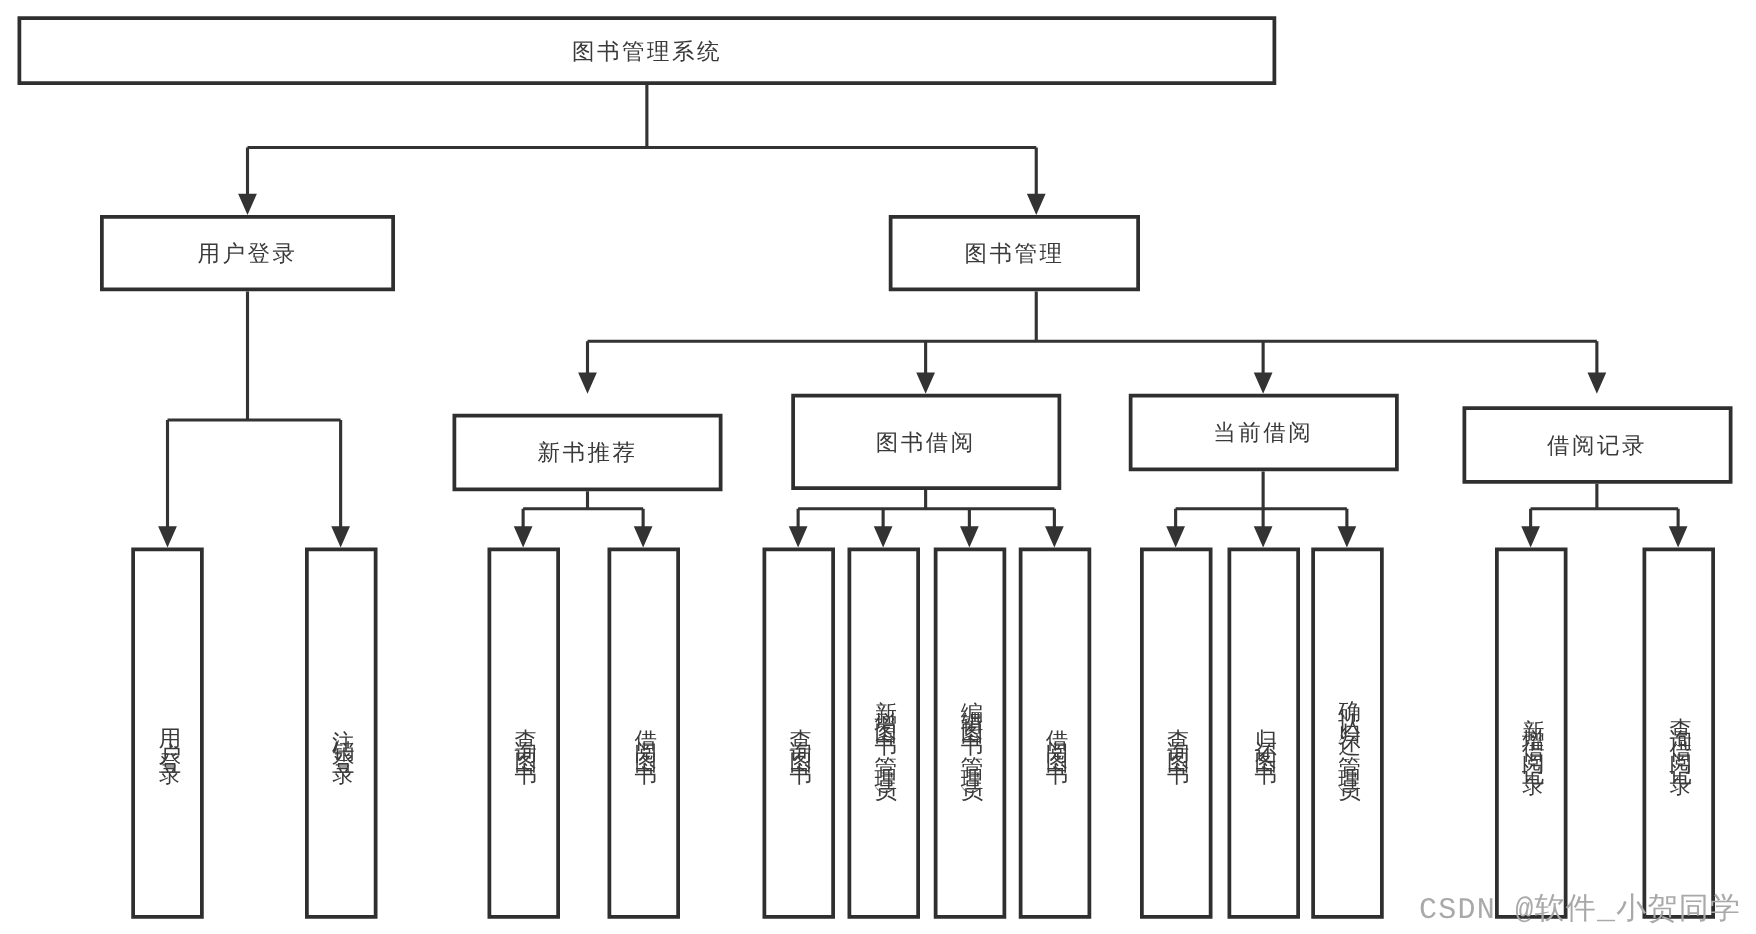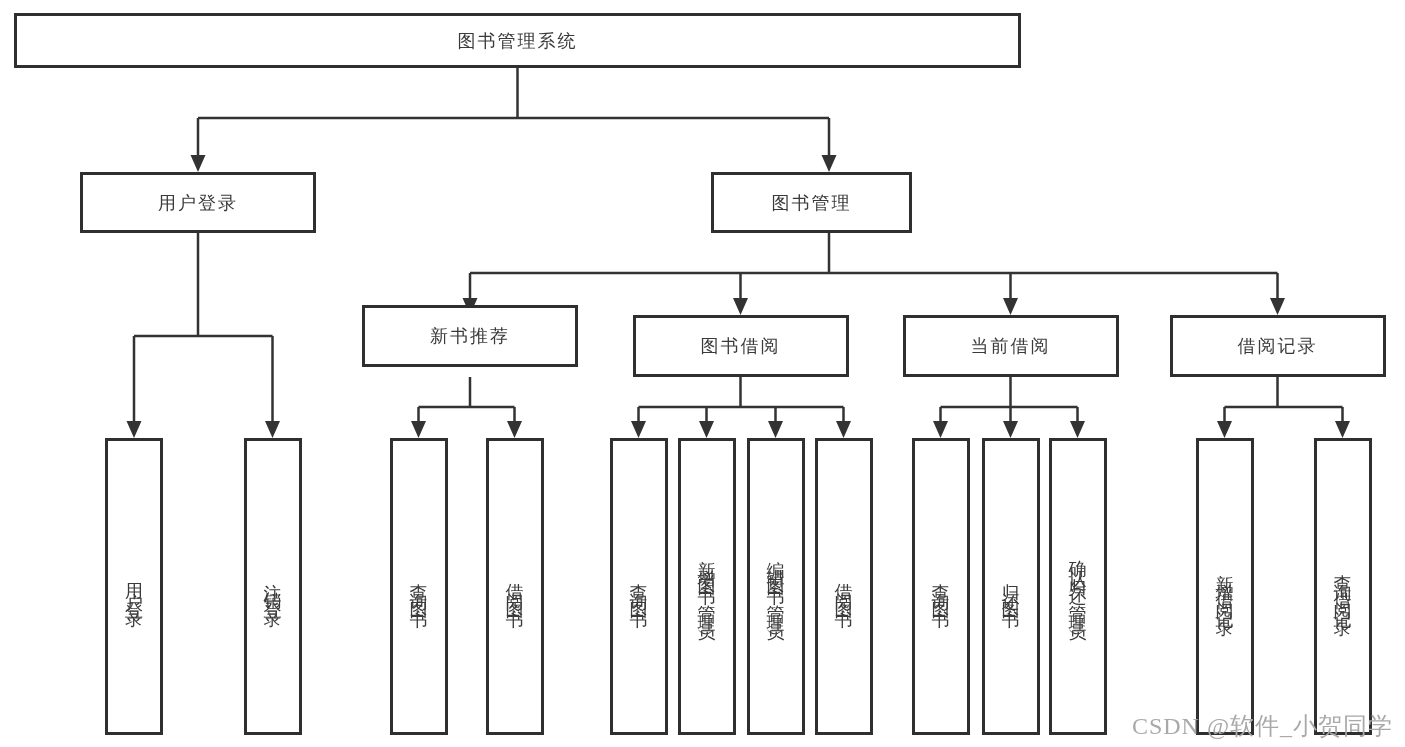--- a/index.html
+++ b/index.html
@@ -1,19 +1,19 @@
 <!DOCTYPE html>
 <html style="--line: #333333; --border: #2f2f2f; --text: #3a3a3a; --watermark: #a9a9a9; --background: #ffffff;"><head>
 <meta charset="utf-8">
 <style>
   html,body{margin:0;padding:0;background:#fff;}
   .stage{
     position:relative;width:1405px;height:747px;overflow:hidden;
     background:var(--background,#ffffff);
-    font-family:Liberation Serif, serif;
+    font-family:Liberation Mono, monospace;
     border-radius:21px;
   }
   svg.connectors{position:absolute;left:0;top:0;display:block;}
   .lines{stroke:var(--line,#333333);stroke-width:2.5;fill:none;}
   .arrows{fill:var(--line,#333333);stroke:none;}
   .node{
     position:absolute;box-sizing:border-box;background:#ffffff;
     border:3px solid var(--border,#2f2f2f);color:var(--text,#3a3a3a);
     display:flex;align-items:center;justify-content:center;
     font-size:18px;letter-spacing:2px;white-space:nowrap;
@@ -60,30 +60,30 @@
     <span>图书管理系统</span>
   </div>
 
   <div class="node" style="left:80px;top:172px;width:236px;height:61px;">
     <span>用户登录</span>
   </div>
   <div class="node" style="left:711px;top:172px;width:201px;height:61px;">
     <span>图书管理</span>
   </div>
 
-  <div class="node" style="left:362px;top:305px;width:216px;height:62px;text-align:right;">
+  <div class="node" style="left:362px;top:331px;width:216px;height:62px;text-align:right;">
     <span>新书推荐</span>
   </div>
-  <div class="node" style="left:632.5px;top:315px;width:216px;height:62px;">
+  <div class="node" style="left:632.5px;top:315px;width:216px;height:77px;">
     <span>图书借阅</span>
   </div>
   <div class="node" style="left:902.5px;top:315px;width:216px;height:62px;">
     <span>当前借阅</span>
   </div>
-  <div class="node" style="left:1169.5px;top:315px;width:216px;height:62px;">
+  <div class="node" style="left:1169.5px;top:325px;width:216px;height:62px;">
     <span>借阅记录</span>
   </div>
 
   <div class="node leaf" style="left:105px;top:438px;width:58px;height:297px;">
     <span>用户登录</span>
   </div>
   <div class="node leaf" style="left:243.5px;top:438px;width:58px;height:297px;">
     <span>注销登录</span>
   </div>
 

